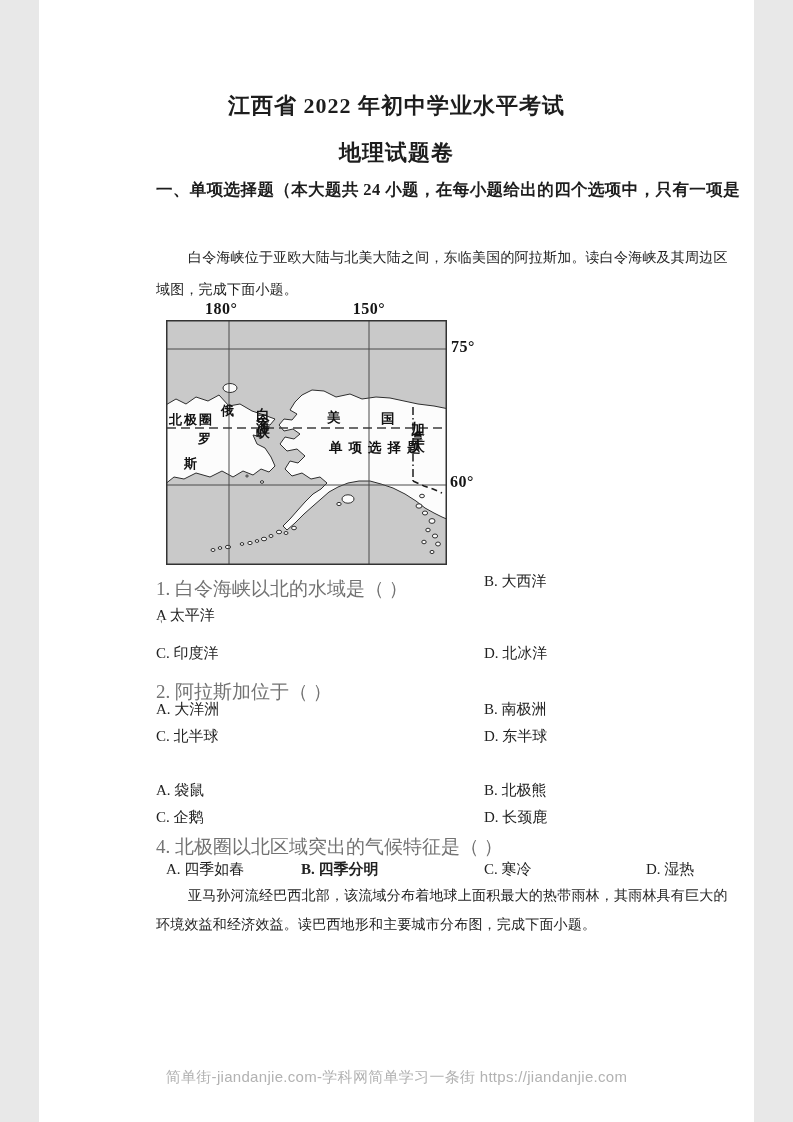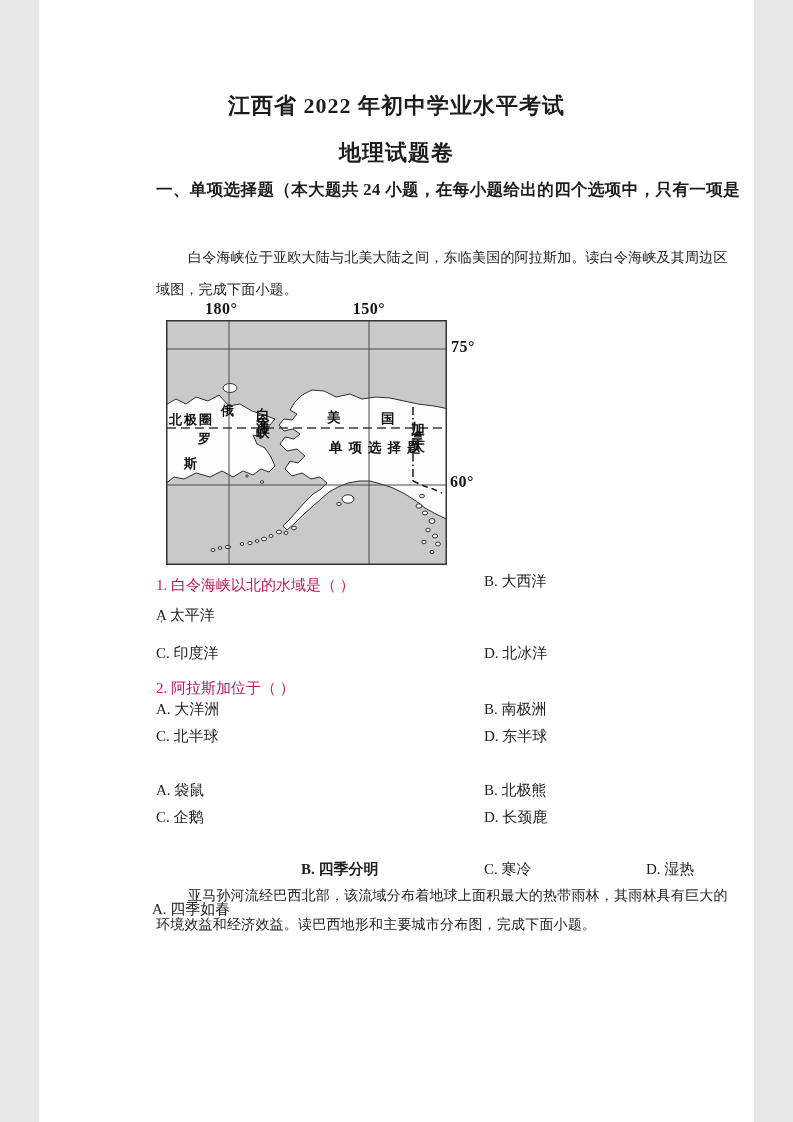--- a/index.html
+++ b/index.html
@@ -5,21 +5,21 @@
   html,body{margin:0;padding:0;background:#e8e8e8;}
   .page{
     position:relative;width:715px;height:1122px;margin:0 auto;background:#ffffff;
     font-family:"Liberation Serif","DejaVu Serif",serif;color:#1d1d1d;overflow:hidden;
   }
   .abs{position:absolute;white-space:nowrap;}
   .center{left:0;right:0;text-align:center;}
   .title{font-size:22px;font-weight:bold;letter-spacing:1px;}
   .heading{font-size:16.5px;font-weight:bold;letter-spacing:0.4px;}
   .para{font-size:14px;letter-spacing:0.2px;color:#222;}
-  .stem{font-size:15px;color:#be185d;}
+  .stem{font-size:19px;color:#737373;}
   .opt{font-size:15px;color:#222;}
   .maplabel{font-size:13px;font-weight:bold;color:#111;line-height:1;}
   .deg{font-size:16px;font-weight:bold;color:#151515;letter-spacing:0.5px;}
   .vtext{writing-mode:vertical-rl;text-orientation:upright;}
   .footer{font-family:"Liberation Sans","DejaVu Sans",sans-serif;font-size:15px;color:#b2b2b2;letter-spacing:0.3px;}
   .stray{font-size:12px;color:#666;transform:rotate(-12deg);}
   svg{display:block;}
 </style>
 </head>
 <body>
@@ -117,22 +117,24 @@
   <div class="abs opt" style="top:700px;left:117px;">A. 大洋洲</div>
   <div class="abs opt" style="top:700px;left:445px;">B. 南极洲</div>
   <div class="abs opt" style="top:727px;left:117px;">C. 北半球</div>
   <div class="abs opt" style="top:727px;left:445px;">D. 东半球</div>
 
   <div class="abs opt" style="top:781px;left:117px;">A. 袋鼠</div>
   <div class="abs opt" style="top:781px;left:445px;">B. 北极熊</div>
   <div class="abs opt" style="top:808px;left:117px;">C. 企鹅</div>
   <div class="abs opt" style="top:808px;left:445px;">D. 长颈鹿</div>
 
-  <div class="abs opt" style="top:860px;left:113px;margin-top:40px;">A. 四季如春</div>
+  <div class="abs stem" style="top:834px;left:117px;">4. 北极圈以北区域突出的气候特征是（    ）</div>
+  <div class="abs opt" style="top:860px;left:127px;">A. 四季如春</div>
   <div class="abs opt" style="top:860px;left:262px;font-weight:bold;">B. 四季分明</div>
   <div class="abs opt" style="top:860px;left:445px;">C. 寒冷</div>
   <div class="abs opt" style="top:860px;left:607px;">D. 湿热</div>
 
   <div class="abs para" style="top:887px;left:149px;text-align:right;">亚马孙河流经巴西北部，该流域分布着地球上面积最大的热带雨林，其雨林具有巨大的</div>
   <div class="abs para" style="top:916px;left:117px;">环境效益和经济效益。读巴西地形和主要城市分布图，完成下面小题。</div>
 
+  <div class="abs center footer" style="top:1068px;">简单街-jiandanjie.com-学科网简单学习一条街 https://jiandanjie.com</div>
 
 </div>
 
 </body></html>

